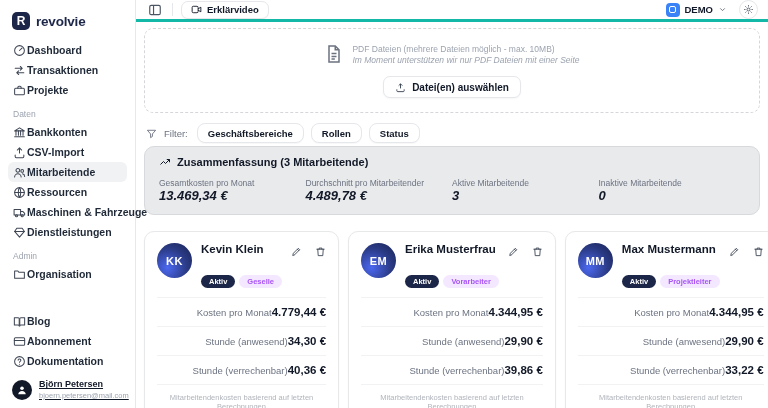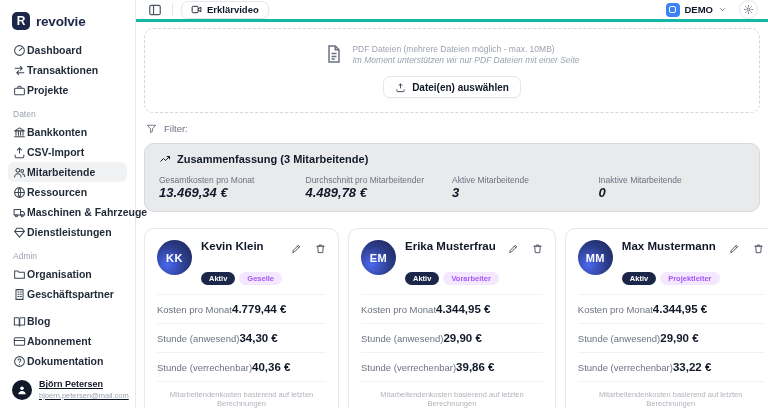--- a/index.html
+++ b/index.html
@@ -64,21 +64,21 @@
   .drop-title { font-size:10.5px; font-weight:700; color:#111827; }
   .drop-sub { font-size:8.5px; color:#9ca3af; margin-top:2px; }
   .drop-note { font-size:8.5px; color:#9ca3af; font-style:italic; margin-top:1px; }
   .drop-btn { display:flex; align-items:center; gap:6px; border:1px solid #e5e7eb;
     border-radius:7px; background:#fff; padding:4.5px 11px; font-size:10px;
     font-weight:700; color:#111827; cursor:pointer; box-shadow:0 1px 2px rgba(0,0,0,.04);
     font-family:inherit; margin-top:2px; }
   .drop-btn .ic { width:11px; height:11px; color:#374151; }
 
   
-  .filter-row { display:flex; align-items:center; gap:7px; margin:10px 0 9px 2px; }
+  .filter-row { display:flex; align-items:center; gap:7px; margin:10px 0 3px 2px; }
   .filter-row .ic { width:11px; height:11px; color:#6b7280; }
   .filter-label { font-size:9.5px; color:#6b7280; margin-right:2px; }
   .pill { border:1px solid #e5e7eb; border-radius:8px; background:#fff; padding:3.5px 10px;
     font-size:9.5px; font-weight:700; color:#111827; cursor:pointer;
     box-shadow:0 1px 1px rgba(0,0,0,.03); font-family:inherit; }
 
   
   .summary { background:#e9eaec; border:1px solid #d7d9dc; border-radius:10px;
     padding:9px 14px 11px; }
   .summary-title-row { display:flex; align-items:center; gap:6px; }
@@ -100,21 +100,21 @@
   .emp-info { flex:1; min-width:0; }
   .emp-name { font-size:11.5px; font-weight:700; color:#111827; white-space:nowrap; }
   .badge-row { display:flex; gap:4px; margin-top:20px; }
   .badge-status { background:#1c2648; color:#fff; font-size:7.5px; font-weight:700;
     padding:2px 8px; border-radius:8px; }
   .badge-role { background:#f3e8ff; color:#a855f7; font-size:7.5px; font-weight:700;
     padding:2px 8px; border-radius:8px; }
   .card-actions { display:flex; gap:13px; padding-top:3px; }
   .card-actions .ic { width:11px; height:11px; color:#374151; cursor:pointer; }
   .card-rows { padding:0 12px; }
-  .crow { display:flex; align-items:center; justify-content:flex-start;
+  .crow { display:flex; align-items:center; justify-content:flex-end;
     padding:8px 0; border-top:1px solid #f1f2f4; }
   .crow-label { font-size:9.5px; color:#6b7280; }
   .crow-value { font-size:11.5px; font-weight:bold; color:#111827; }
   .card-note { border-top:1px solid #f1f2f4; margin:0 12px; padding:8px 0 10px;
     font-size:7.5px; color:#b0b4bb; text-align:center; }
 </style>
 </head>
 <body>
 
 <div class="app">
@@ -214,29 +214,20 @@
           <span class="lbl">Dienstleistungen</span>
         </div>
         <div class="nav-section-label">Admin</div>
         <div class="side-item">
           <span class="ic">
             <svg viewBox="0 0 24 24" fill="none" stroke="currentColor" stroke-width="1.9" stroke-linecap="round" stroke-linejoin="round">
               <path d="M3 5.5h6l2 2.5h10V19H3z"></path>
             </svg>
           </span>
           <span class="lbl">Organisation</span>
-        </div>
-        <div class="side-item">
-          <span class="ic">
-            <svg viewBox="0 0 24 24" fill="none" stroke="currentColor" stroke-width="1.9" stroke-linecap="round" stroke-linejoin="round">
-              <rect x="5.5" y="3" width="13" height="18"></rect>
-              <path d="M9 7.5h2M13.5 7.5h2M9 11.5h2M13.5 11.5h2M9 15.5h2M13.5 15.5h2"></path>
-            </svg>
-          </span>
-          <span class="lbl">Geschäftspartner</span>
         </div>
       </nav>
     <div class="side-spacer"></div>
     <nav id="sidebar-footer-nav">
         <div class="side-item">
           <span class="ic">
             <svg viewBox="0 0 24 24" fill="none" stroke="currentColor" stroke-width="1.9" stroke-linecap="round" stroke-linejoin="round">
               <path d="M2.5 5h7a2 2 0 012 2v13.5a2 2 0 00-2-2h-7z"></path>
               <path d="M21.5 5h-7a2 2 0 00-2 2v13.5a2 2 0 012-2h7z"></path>
             </svg>
@@ -340,20 +331,25 @@
         </button>
       </section>
 
       <div class="filter-row">
         <span class="ic">
           <svg viewBox="0 0 24 24" fill="none" stroke="currentColor" stroke-width="2">
               <path d="M3 5h18l-7 8v5.5L10 21v-8z"></path>
             </svg>
         </span>
         <span class="filter-label">Filter:</span>
+        <span id="filter-pills" style="display:flex;gap:7px;">
+            <button class="pill">Geschäftsbereiche</button>
+            <button class="pill">Rollen</button>
+            <button class="pill">Status</button>
+          </span>
       </div>
 
       <section class="summary">
         <div class="summary-title-row">
           <span class="ic">
             <svg viewBox="0 0 24 24" fill="none" stroke="currentColor" stroke-width="2">
                 <path d="M3 17l6-6 4 4 8-8"></path>
                 <path d="M15.5 7H21v5.5"></path>
               </svg>
           </span>

